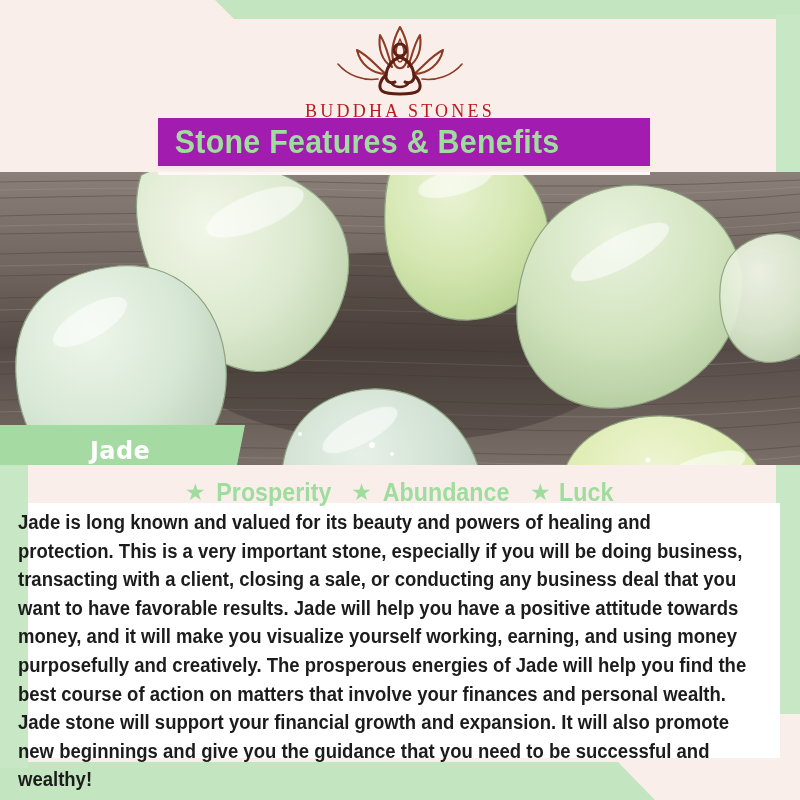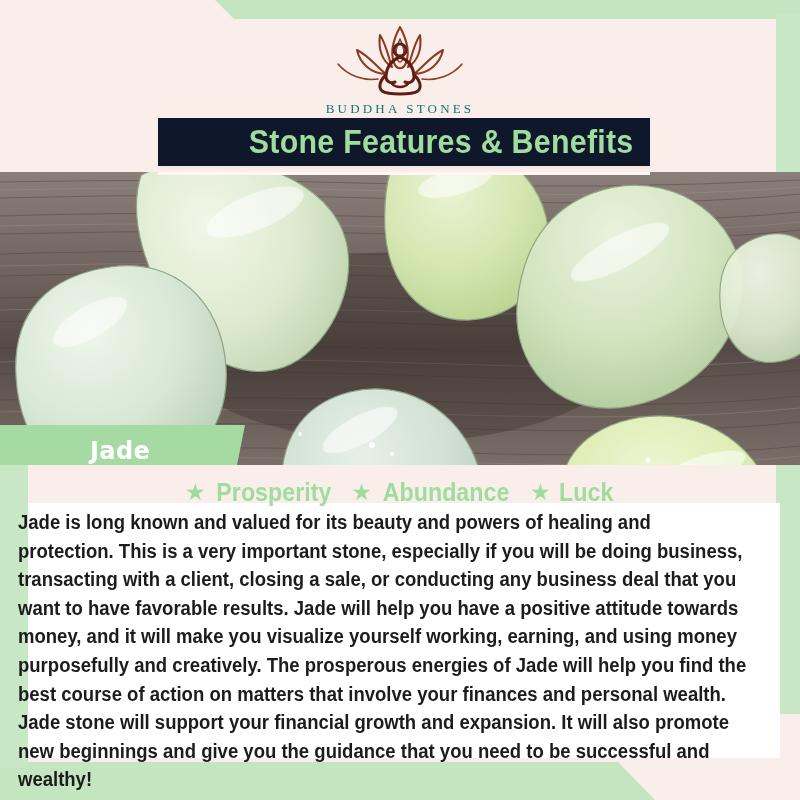--- a/index.html
+++ b/index.html
@@ -59,36 +59,36 @@
     text-align: center;
     z-index: 6;
   }
   .logo-mark {
     display: block;
     margin: 0 auto;
   }
   .logo-word {
     margin-top: 5px;
     font-family: "Liberation Serif", serif;
-    font-size: 13px;
+    font-size: 18px;
     letter-spacing: 3.2px;
-    color: #0f766e;
+    color: #b91c1c;
     font-weight: 400;
   }
 
   
   .title-banner {
     position: absolute;
     top: 118px; left: 158px;
     width: 492px; height: 48px;
-    background: #0f172a;
+    background: #a21caf;
     box-shadow: 0 2px 3px rgba(120,90,80,0.06);
     display: flex;
     align-items: center;
-    justify-content: flex-end;
+    justify-content: flex-start;
     z-index: 5;
   }
   .title-banner .title-text {
     font-family: "Liberation Sans Narrow", "Liberation Sans", sans-serif;
     font-weight: bold;
     font-size: 33px;
     letter-spacing: .3px;
     color: #9fdd9e;
     transform: scaleX(0.92);
     white-space: nowrap;

